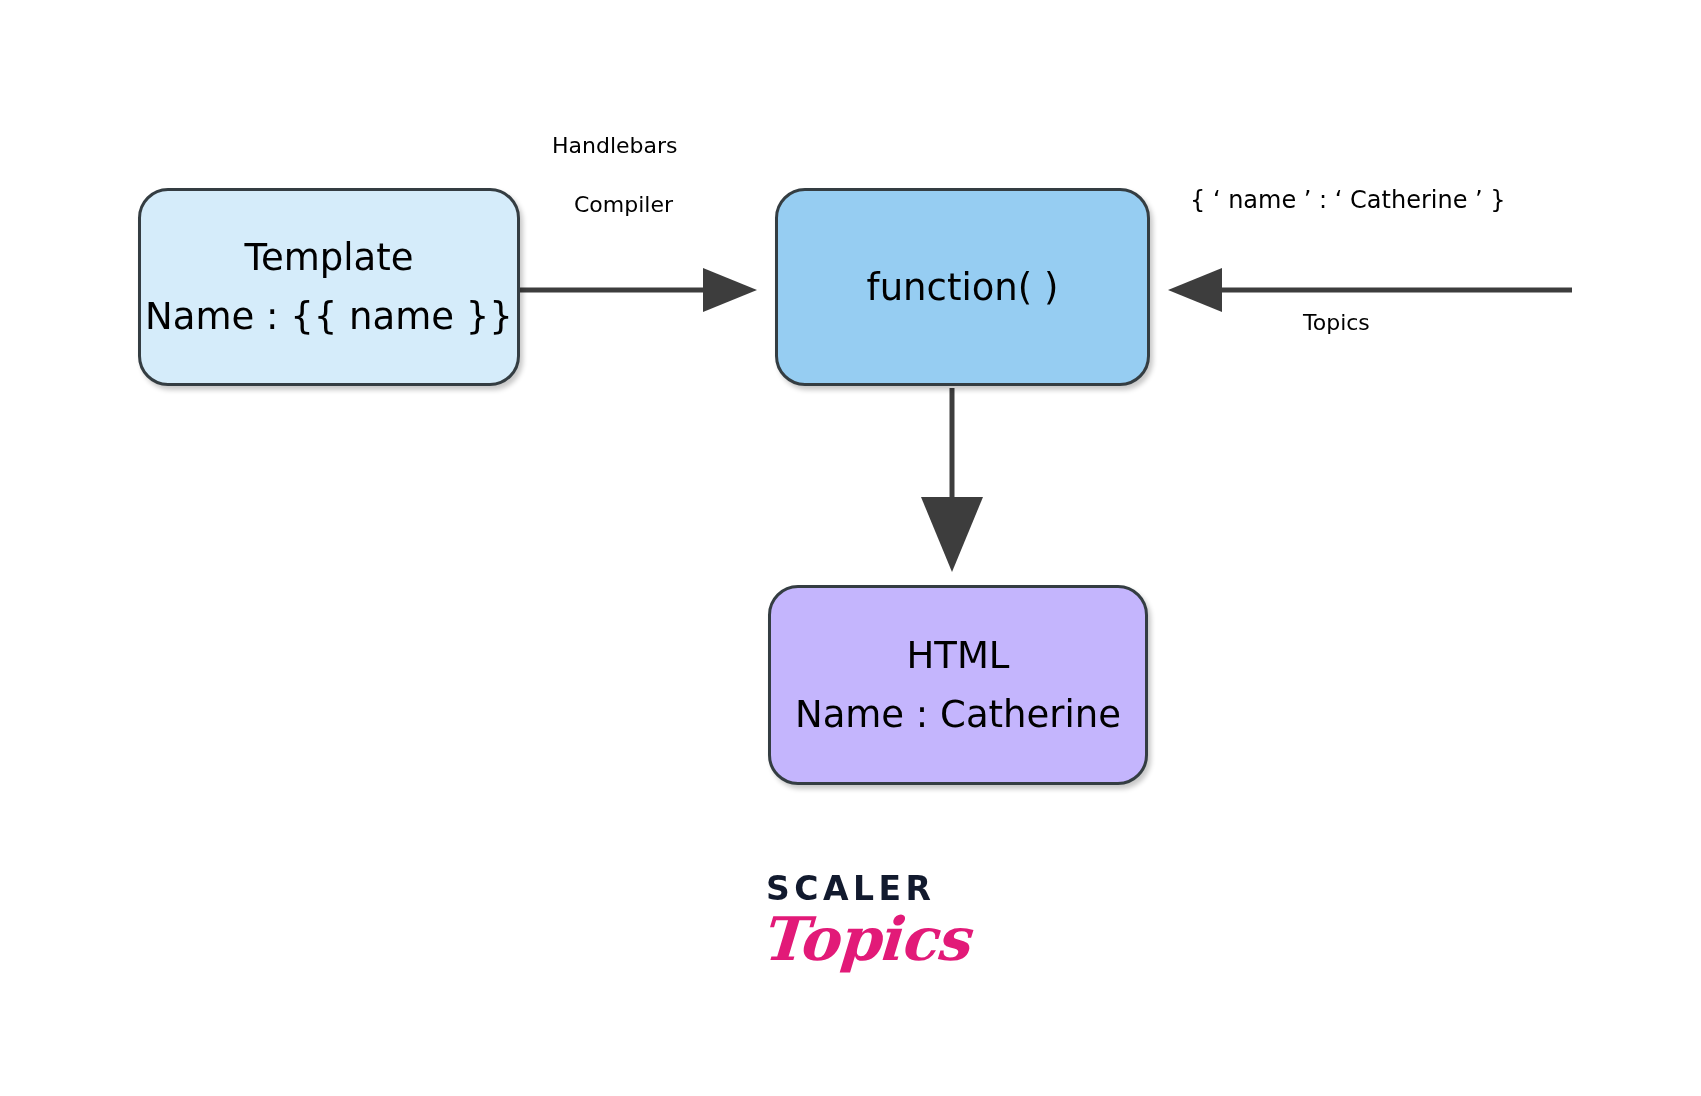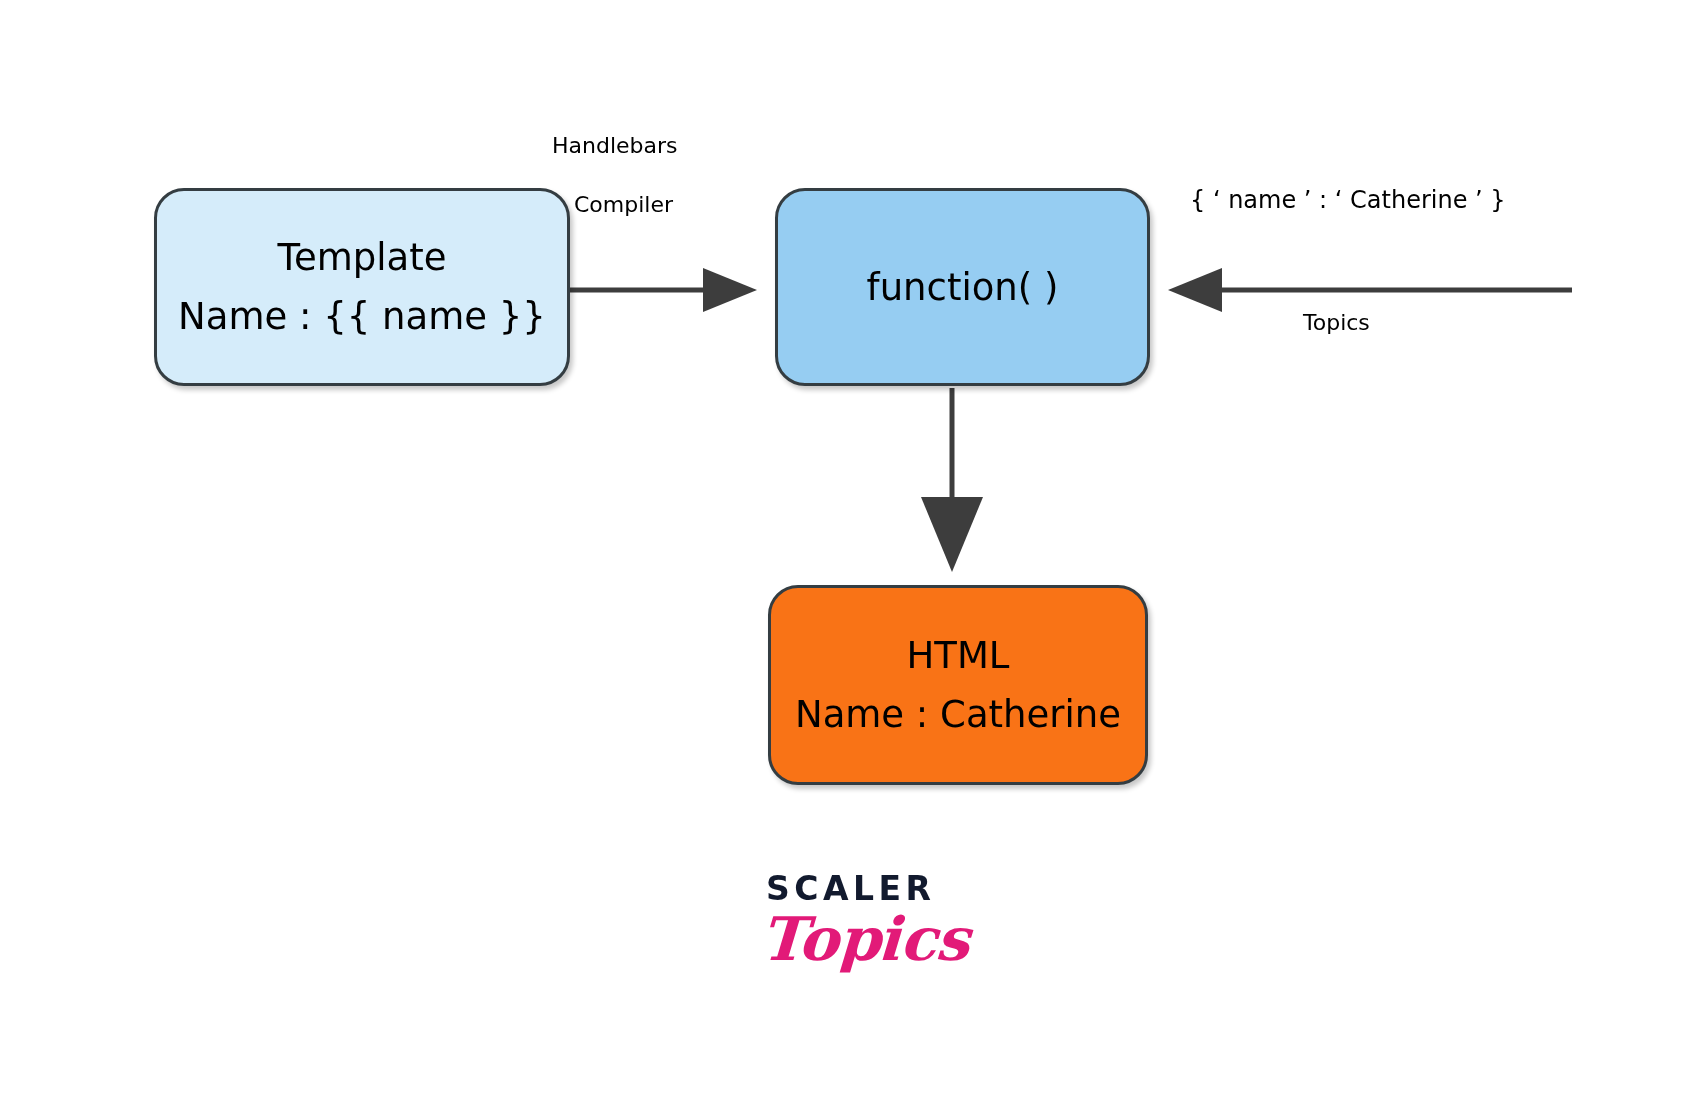--- a/index.html
+++ b/index.html
@@ -38,44 +38,44 @@
     line-height: 1.0;
   }
   .node .line1,
   .node .line2 {
     display: block;
     white-space: nowrap;
     color: #000;
   }
 
   #node-template {
-    left: 154px;
+    left: 138px;
     top: 188px;
-    width: 416px;
+    width: 382px;
     height: 198px;
     background: #d5ecfa;
   }
   #node-template .line1 { font-size: 37px; margin-bottom: 22px; }
   #node-template .line2 { font-size: 37px; }
 
   #node-function {
     left: 775px;
     top: 188px;
     width: 375px;
     height: 198px;
     background: #96cdf2;
   }
   #node-function .line1 { font-size: 37px; }
 
   #node-html {
     left: 768px;
     top: 585px;
     width: 380px;
     height: 200px;
-    background: #f97316;
+    background: #c4b5fd;
   }
   #node-html .line1 { font-size: 37px; margin-bottom: 22px; }
   #node-html .line2 { font-size: 37px; }
 
   
   .edge-label {
     position: absolute;
     white-space: nowrap;
     font-size: 22px;
     color: #000;

